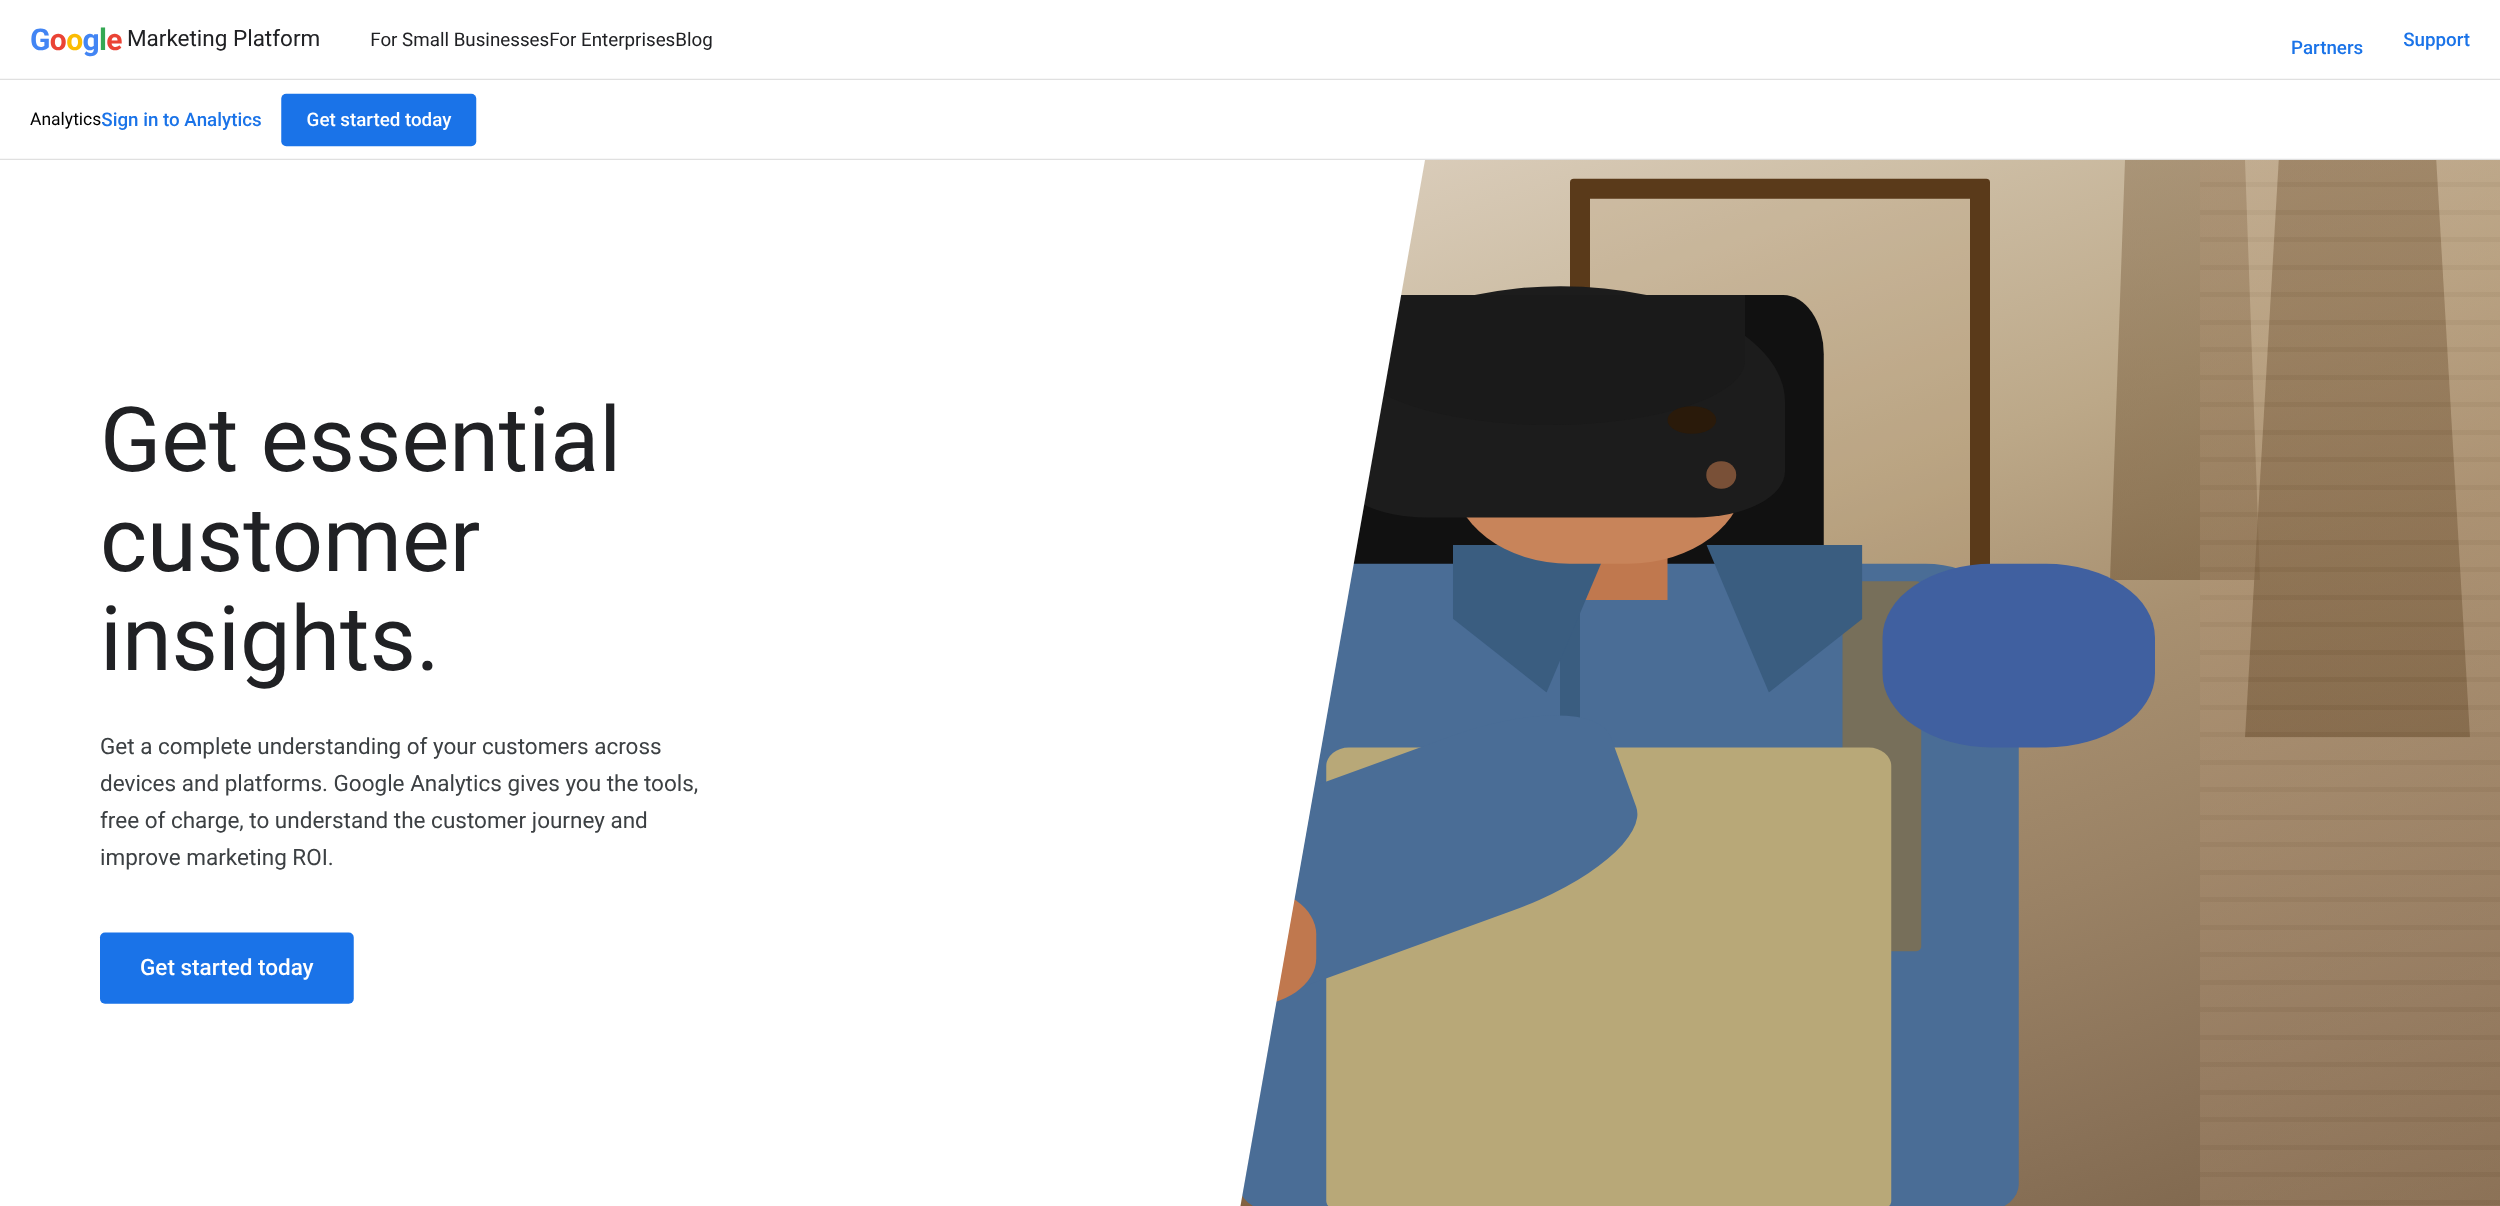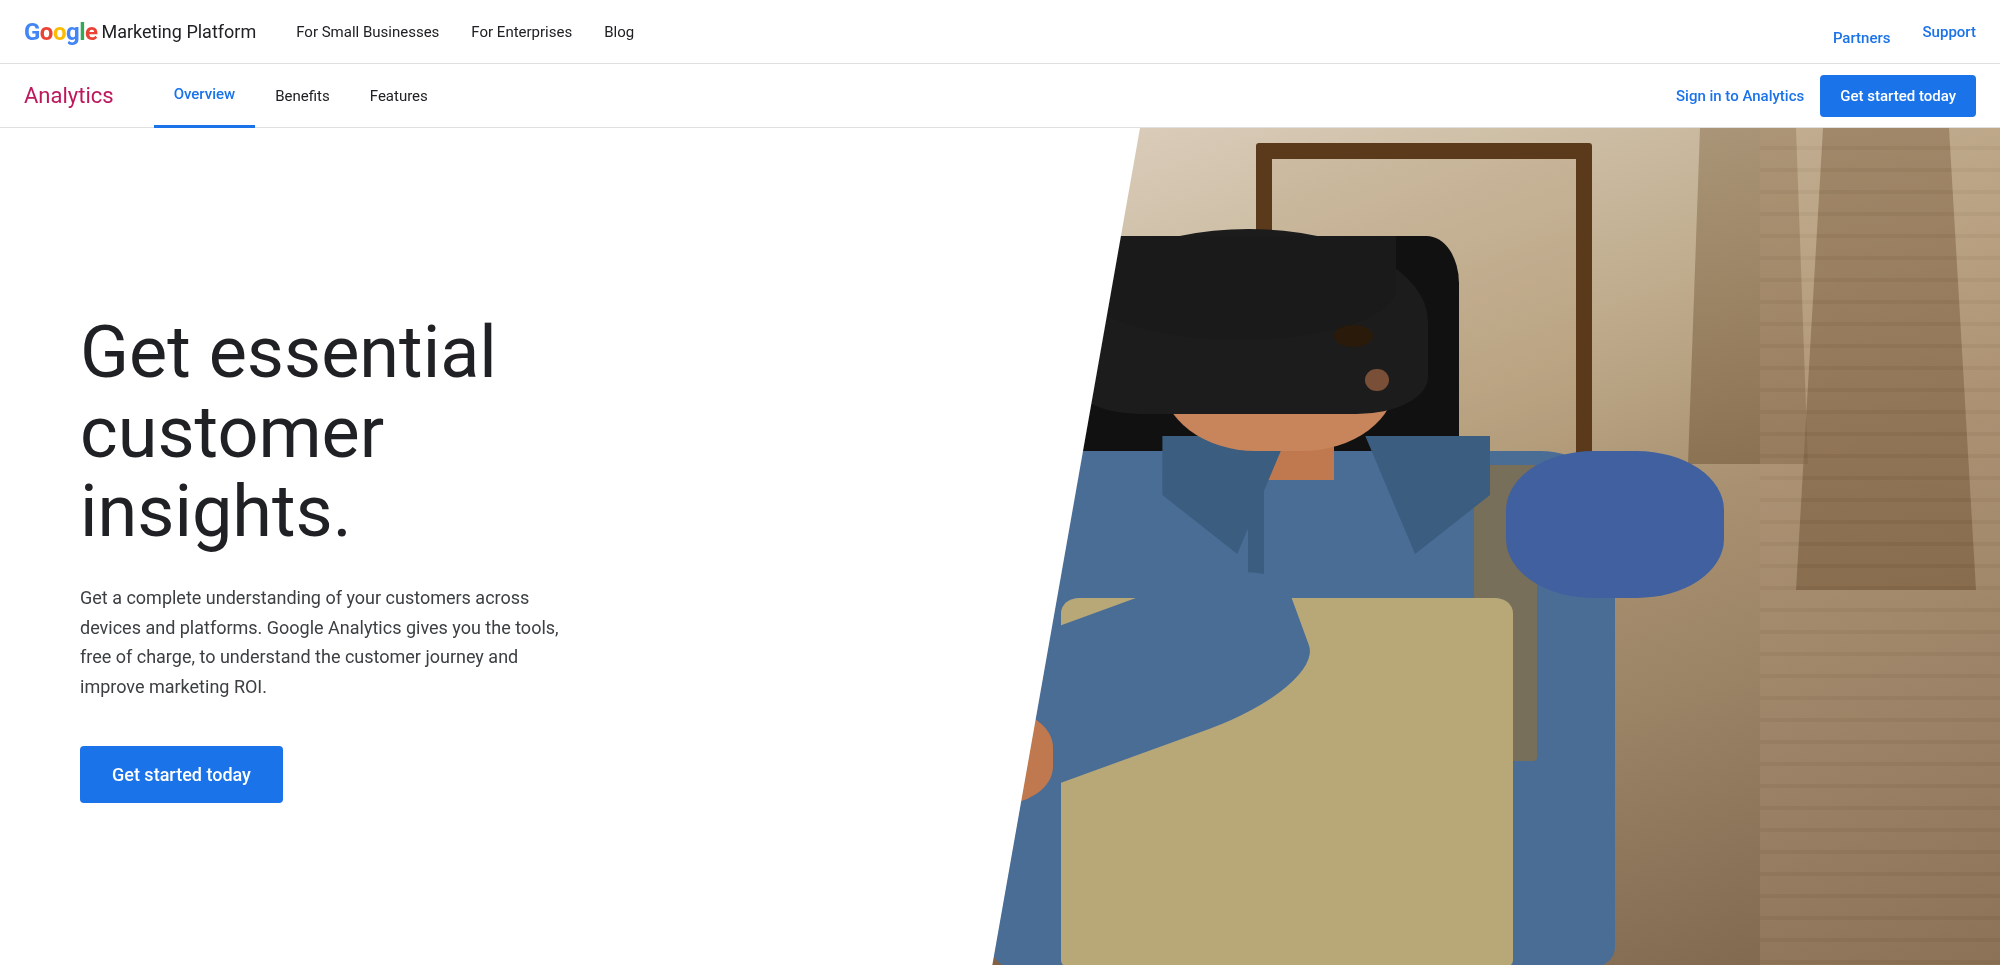--- a/index.html
+++ b/index.html
@@ -9,40 +9,35 @@
 <body>
 
 <nav style="display:flex;align-items:center;padding:0 24px;height:64px;border-bottom:1px solid #e0e0e0;background:#fff;">
   <a href="#" style="display:flex;align-items:center;gap:0;margin-right:40px;text-decoration:none;">
     <span style="font-size:24px;font-weight:700;letter-spacing:-0.5px;">
       <span style="color:#4285F4;">G</span><span style="color:#EA4335;">o</span><span style="color:#FBBC04;">o</span><span style="color:#4285F4;">g</span><span style="color:#34A853;">l</span><span style="color:#EA4335;">e</span>
     </span>
     <span style="font-size:18px;color:#202124;font-weight:400;margin-left:4px;"> Marketing Platform</span>
   </a>
 
-  <div style="display:flex;gap:32px;flex:1;">
+  <div style="display:flex;flex:1;">
     <a href="#" style="text-decoration:none;color:#202124;font-size:15px;font-weight:400;">For Small Businesses</a>
     <a href="#" style="text-decoration:none;color:#202124;font-size:15px;font-weight:400;">For Enterprises</a>
     <a href="#" style="text-decoration:none;color:#202124;font-size:15px;font-weight:400;">Blog</a>
   </div>
 
   <div style="display:flex;gap:32px;align-items:center;">
     <a href="#" style="text-decoration:none;color:#1a73e8;font-size:15px;font-weight:500;margin-top:12px;">Partners</a>
     <a href="#" style="text-decoration:none;color:#1a73e8;font-size:15px;font-weight:500;">Support</a>
   </div>
 </nav>
 
 <nav style="display:flex;align-items:center;padding:0 24px;height:64px;border-bottom:1px solid #e0e0e0;background:#fff;">
-  <span style="font-size:22px;color:#be185d;font-weight:400;margin-right:40px;">Analytics</span>
+  <span style="font-size:14px;color:#000000;font-weight:400;">Analytics</span>
 
-  <div style="display:flex;flex:1;">
-    <a href="#" style="text-decoration:none;color:#1a73e8;font-size:15px;padding:0 20px;height:64px;display:flex;align-items:center;position:relative;font-weight:500;border-bottom:3px solid #1a73e8;">Overview</a>
-    <a href="#" style="text-decoration:none;color:#202124;font-size:15px;padding:0 20px;height:64px;display:flex;align-items:center;position:relative;font-weight:400;">Benefits</a>
-    <a href="#" style="text-decoration:none;color:#202124;font-size:15px;padding:0 20px;height:64px;display:flex;align-items:center;position:relative;font-weight:400;">Features</a>
-  </div>
 
   <div style="display:flex;gap:16px;align-items:center;">
     <a href="#" style="text-decoration:none;color:#1a73e8;font-size:15px;font-weight:500;">Sign in to Analytics</a>
     <a href="#" style="background:#1a73e8;color:#fff;border:none;border-radius:4px;padding:12px 20px;font-size:15px;font-weight:500;cursor:pointer;text-decoration:none;display:inline-flex;align-items:center;">Get started today</a>
   </div>
 </nav>
 
 <section style="position:relative;width:100%;min-height:840px;overflow:hidden;background:#fff;display:flex;">
 
   <div style="position:absolute;top:0;right:0;width:60%;height:100%;">

